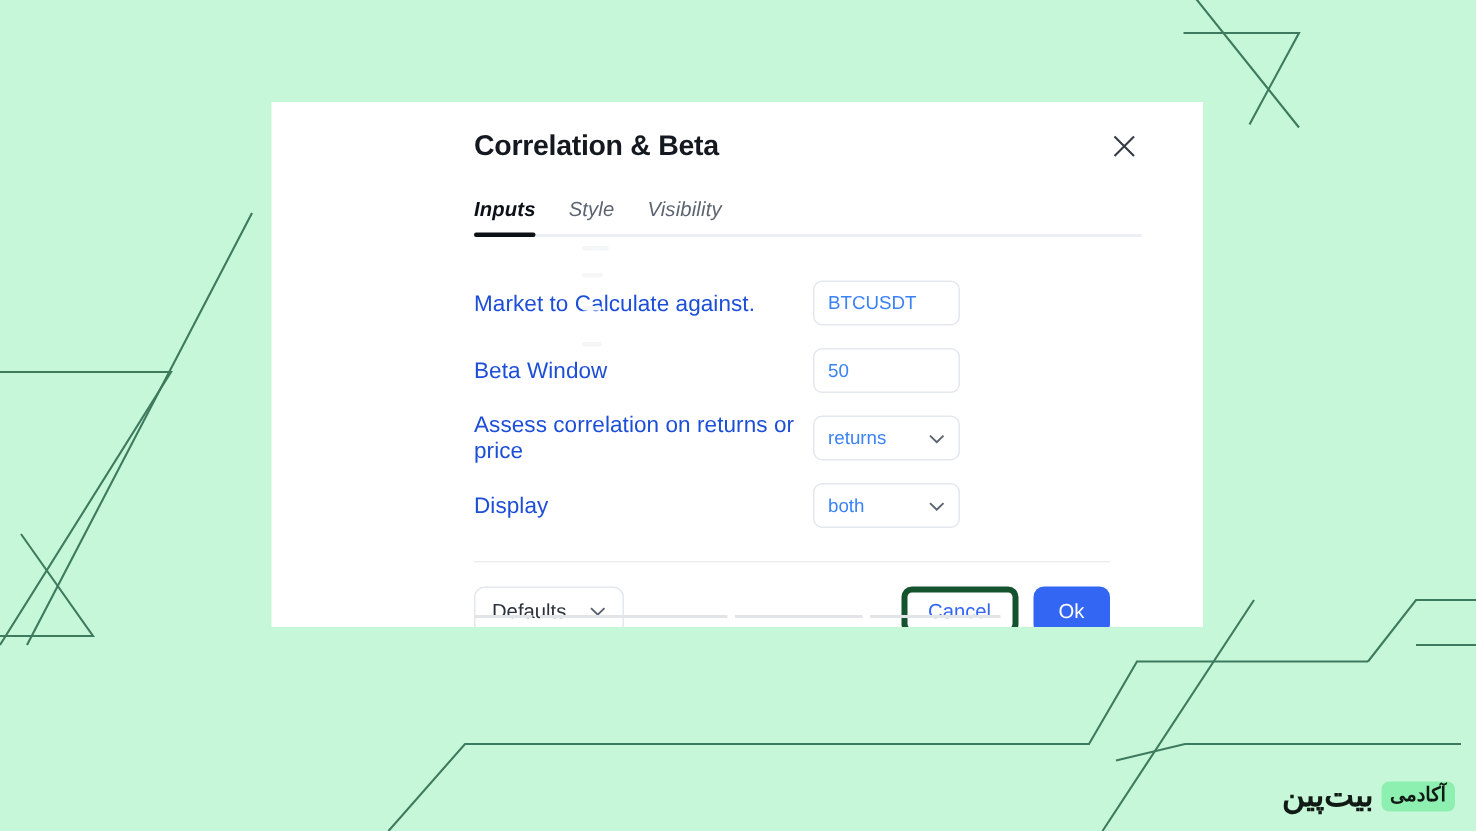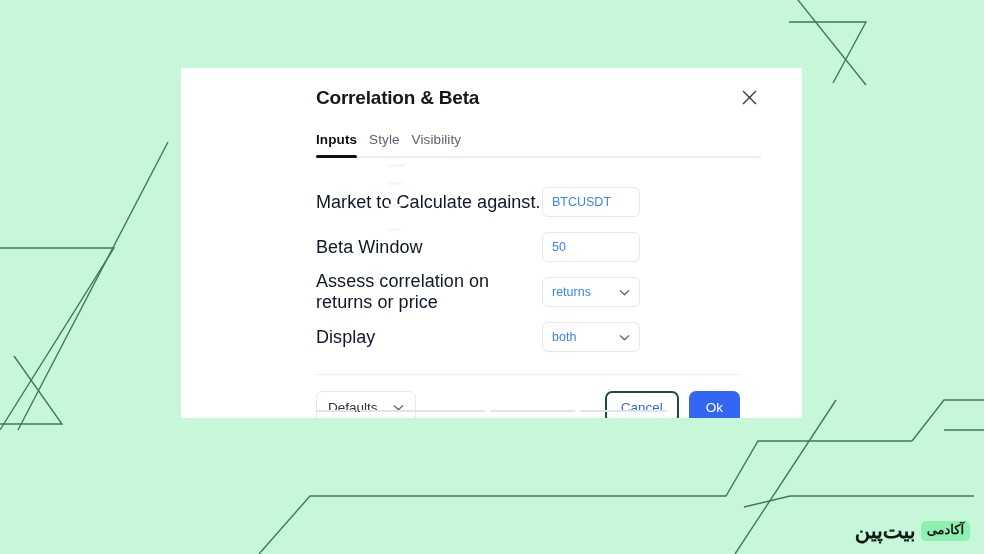--- a/index.html
+++ b/index.html
@@ -108,23 +108,24 @@
     justify-content: center;
     cursor: pointer;
     margin-top: 12px;
     color: #333a45;
   }
   .close-btn svg { display: block; }
 
   
   .tabs {
     display: flex;
-    gap: 12px;
+    gap: 22px;
     padding-top: 18px;
     position: relative;
+    font-style: italic;
   }
   .tab {
     font-size: 13.5px;
     color: #5b6470;
     padding-bottom: 11px;
     cursor: pointer;
     position: relative;
     letter-spacing: 0.1px;
   }
   .tab.active {
@@ -152,22 +153,22 @@
   .form {
     padding-top: 22px;
   }
   .form-row {
     display: flex;
     align-items: center;
     height: 44px;
     margin-bottom: 1px;
   }
   .form-label {
-    font-size: 18px;
-    color: #0f172a;
+    font-size: 15px;
+    color: #1d4ed8;
     width: 226px;
     flex: 0 0 226px;
     letter-spacing: 0.05px;
   }
   .control {
     width: 98px;
     height: 30px;
     border: 1px solid #e3e7ee;
     border-radius: 6px;
     background: #fff;
@@ -211,21 +212,21 @@
     display: flex;
     align-items: center;
     gap: 9px;
     padding: 0 11px;
     font-size: 13.5px;
     color: #2b323c;
     cursor: pointer;
   }
   .footer-spacer { flex: 1; }
   .btn-cancel {
-    border: 2px solid #14532d;
+    border: 4px solid #14532d;
     border-radius: 7px;
     background: #fff;
     color: #3366f2;
     font-size: 13.5px;
     height: 32px;
     padding: 0 14px;
     display: flex;
     align-items: center;
     cursor: pointer;
     margin-right: 10px;

